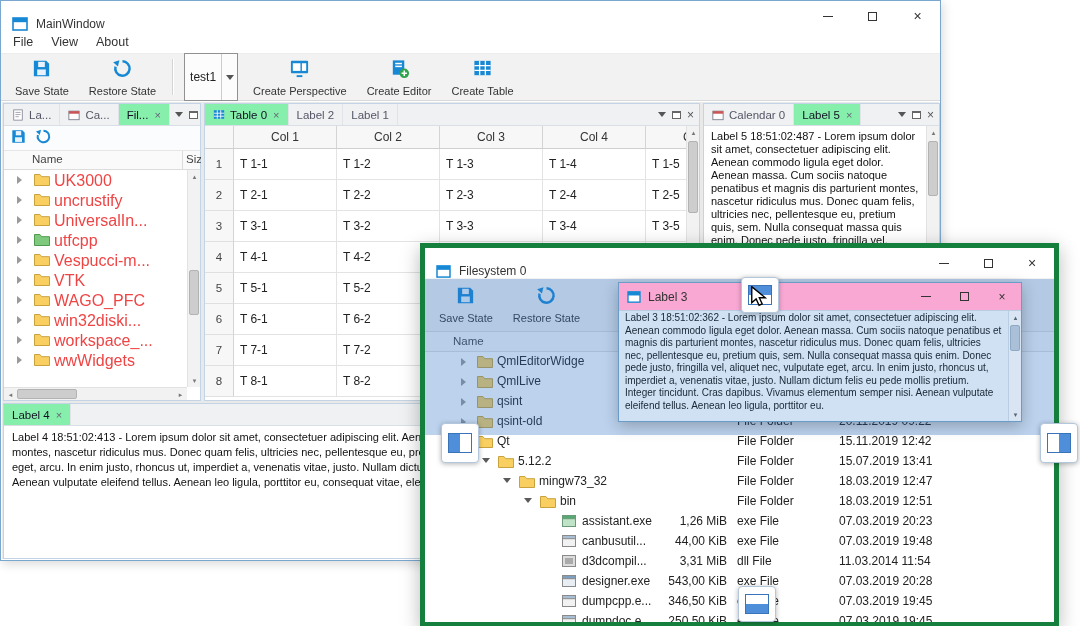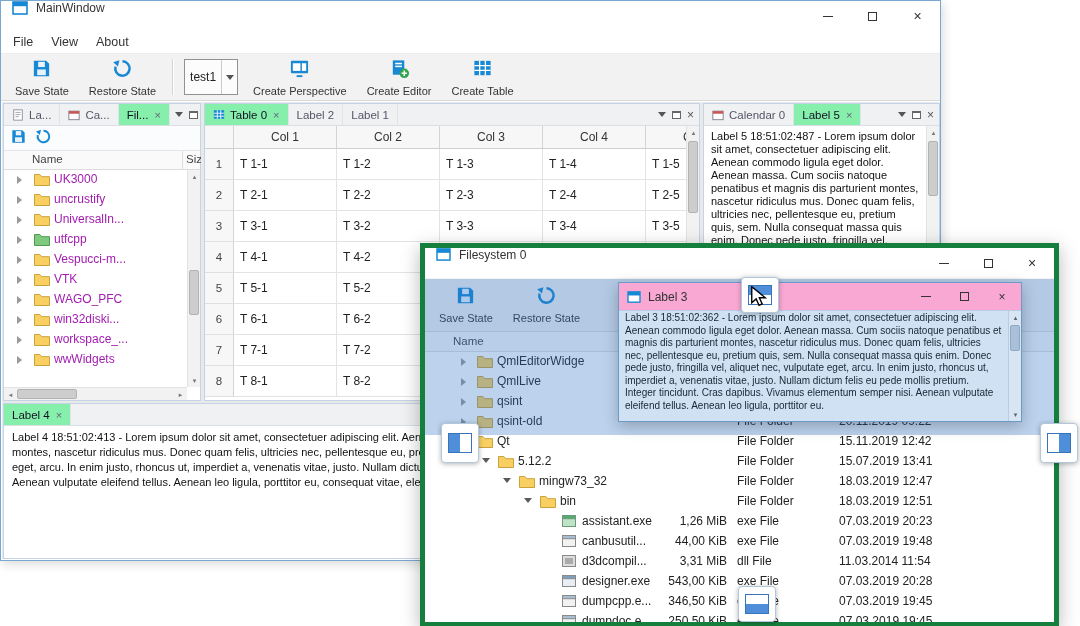--- a/index.html
+++ b/index.html
@@ -1,39 +1,39 @@
 <!DOCTYPE html>
 <html><head>
 <meta charset="utf-8">
 <style>
   *{margin:0;padding:0;box-sizing:border-box}
   body{font-family:"Liberation Sans",sans-serif;background:#888}
   .screen{position:relative;width:1080px;height:626px;background:#fff;overflow:hidden;font-family:"Liberation Sans",sans-serif}
 
   
   .win{position:absolute;background:#fff}
-  .titlebar{height:30px;display:flex;align-items:flex-start;background:#fff;padding-left:11px;gap:8px}
+  .titlebar{height:30px;display:flex;align-items:flex-end;background:#fff;padding-left:11px;gap:8px}
   .wtitle{font-size:12px;color:#333}
   .caps{margin-left:auto;display:flex;height:100%}
   .cap{width:45px;height:100%;display:flex;align-items:center;justify-content:center;color:#333;font-size:14px}
   .cap-s{width:44px}
   .cap-xs{width:38px;font-size:12px}
   .ic-min{width:10px;height:1px;background:#333}
   .ic-max{width:9px;height:9px;border:1px solid #333;background:transparent}
   .appico svg{display:block}
 
   
   .mwin{left:0;top:0;width:941px;height:561px;border:1px solid #7aa7cf;z-index:1;box-shadow:2px 3px 10px rgba(0,0,0,.15)}
   .menubar{height:23px;background:#fff;display:flex;align-items:center;padding-left:3px;font-size:12.5px;color:#333;border-bottom:1px solid #ececec}
   .mitem{padding:0 9px;height:100%;display:flex;align-items:center}
   .toolbar{height:47px;background:#f2f2f2;border-bottom:1px solid #d8d8d8;display:flex;align-items:center;padding:0 5px;gap:2px}
   .tbtn{display:flex;flex-direction:column;align-items:center;justify-content:center;padding:2px 9px;gap:2px}
   .tlbl{font-size:11px;color:#333;white-space:nowrap}
   .tb-sep{width:1px;height:36px;background:#d4d4d4;margin:0 5px;box-shadow:1px 0 0 #fff}
-  .combo{width:54px;height:36px;background:#fcfcfc;border:1px solid #919191;display:flex;align-items:center;margin:0 4px;position:relative}
+  .combo{width:54px;height:48px;background:#fcfcfc;border:1px solid #919191;display:flex;align-items:center;margin:0 4px;position:relative}
   .combo .cv{font-size:12px;padding-left:5px;color:#222}
   .combo .carr{position:absolute;right:0;top:0;bottom:0;width:16px;border-left:1px solid #cccccc;display:flex;align-items:center;justify-content:center}
   .tri{width:0;height:0;border-left:4px solid transparent;border-right:4px solid transparent;border-top:5px solid #555}
 
   
   .dockroot{position:absolute;left:1px;right:1px;top:101px;bottom:1px;background:#e9e9e9}
   .dock{position:absolute;background:#fff;border:1px solid #c2d4e6}
   #dock-left{left:1px;top:1px;width:198px;height:298px}
   #dock-center{left:202px;top:1px;width:496px;height:298px}
   #dock-right{left:701px;top:1px;width:237px;height:457px}
@@ -45,21 +45,21 @@
   .dkbtns{margin-left:auto;display:flex;align-items:center;gap:6px;padding:0 5px}
   .flt{width:9px;height:8px;border:1px solid #666;border-top-width:2px;background:#fff}
   .dkx{font-size:12px;color:#555}
 
   
   .minibar{height:25px;display:flex;align-items:center;gap:8px;padding-left:6px;background:#fbfcfd;border-bottom:1px solid #e6e6e6}
   .tree-hd{height:19px;background:#fafafa;border-bottom:1px solid #dcdcdc;position:relative;font-size:11.5px;color:#444}
   .tree-hd .hname{position:absolute;left:28px;top:2px}
   .tree-hd .hsize{position:absolute;left:178px;top:0;width:19px;height:100%;overflow:hidden;border-left:1px solid #dcdcdc;padding:2px 0 0 3px}
   .ltree{position:absolute;left:0;right:13px;top:66px;bottom:13px;overflow:hidden}
-  .ltrow{position:relative;height:20px;font-size:12px;color:#a21caf}
+  .ltrow{position:relative;height:20px;font-size:16px;color:#ef4444}
   .ltrow .chev{position:absolute;left:13px;top:6px}
   .ltrow .fo{position:absolute;left:30px;top:3px}
   .ltrow .nm{position:absolute;left:50px;top:2px;white-space:nowrap}
   .chev{width:0;height:0;border-top:4px solid transparent;border-bottom:4px solid transparent;border-left:5px solid #9a9a9a}
   .chevd{width:0;height:0;border-left:4px solid transparent;border-right:4px solid transparent;border-top:5px solid #5a5a5a}
   .vsb{position:absolute;width:13px;background:#f2f2f2;border-left:1px solid #e2e2e2}
   .hsb{position:absolute;height:13px;background:#f2f2f2;border-top:1px solid #e2e2e2;left:0;right:13px;bottom:0}
   .sbh{position:absolute;background:#cdcdcd;border:1px solid #b3b3b3;border-radius:2px}
   .sba{position:absolute;width:13px;height:13px;font-size:7px;color:#777;display:flex;align-items:center;justify-content:center}
   #lvsb{right:0;top:66px;bottom:13px}

